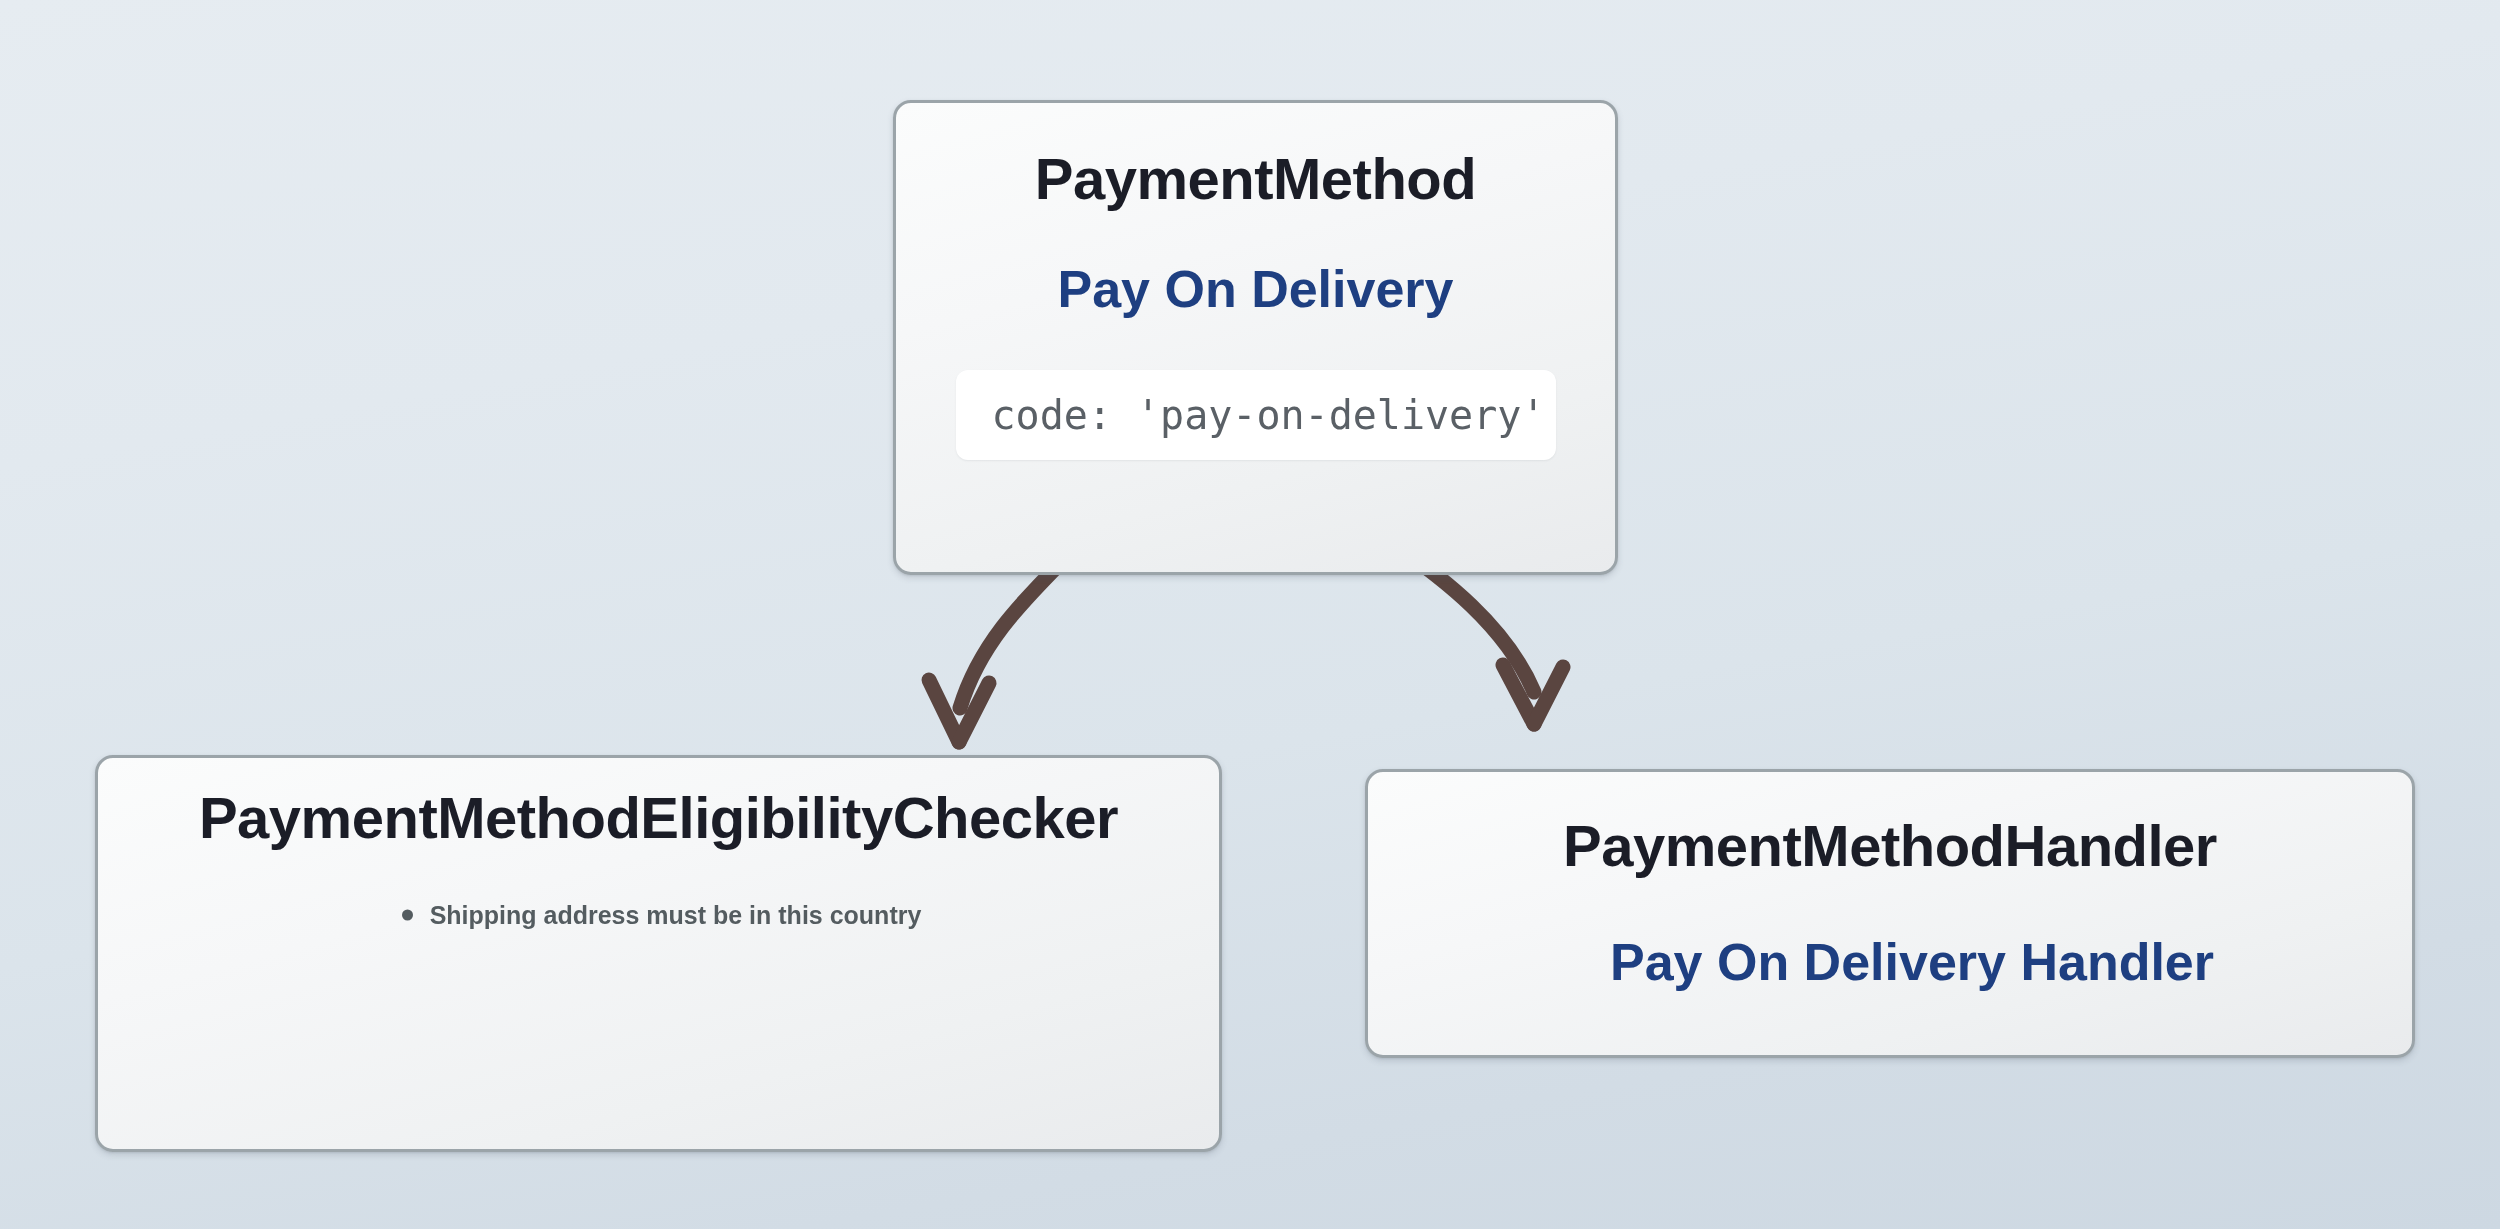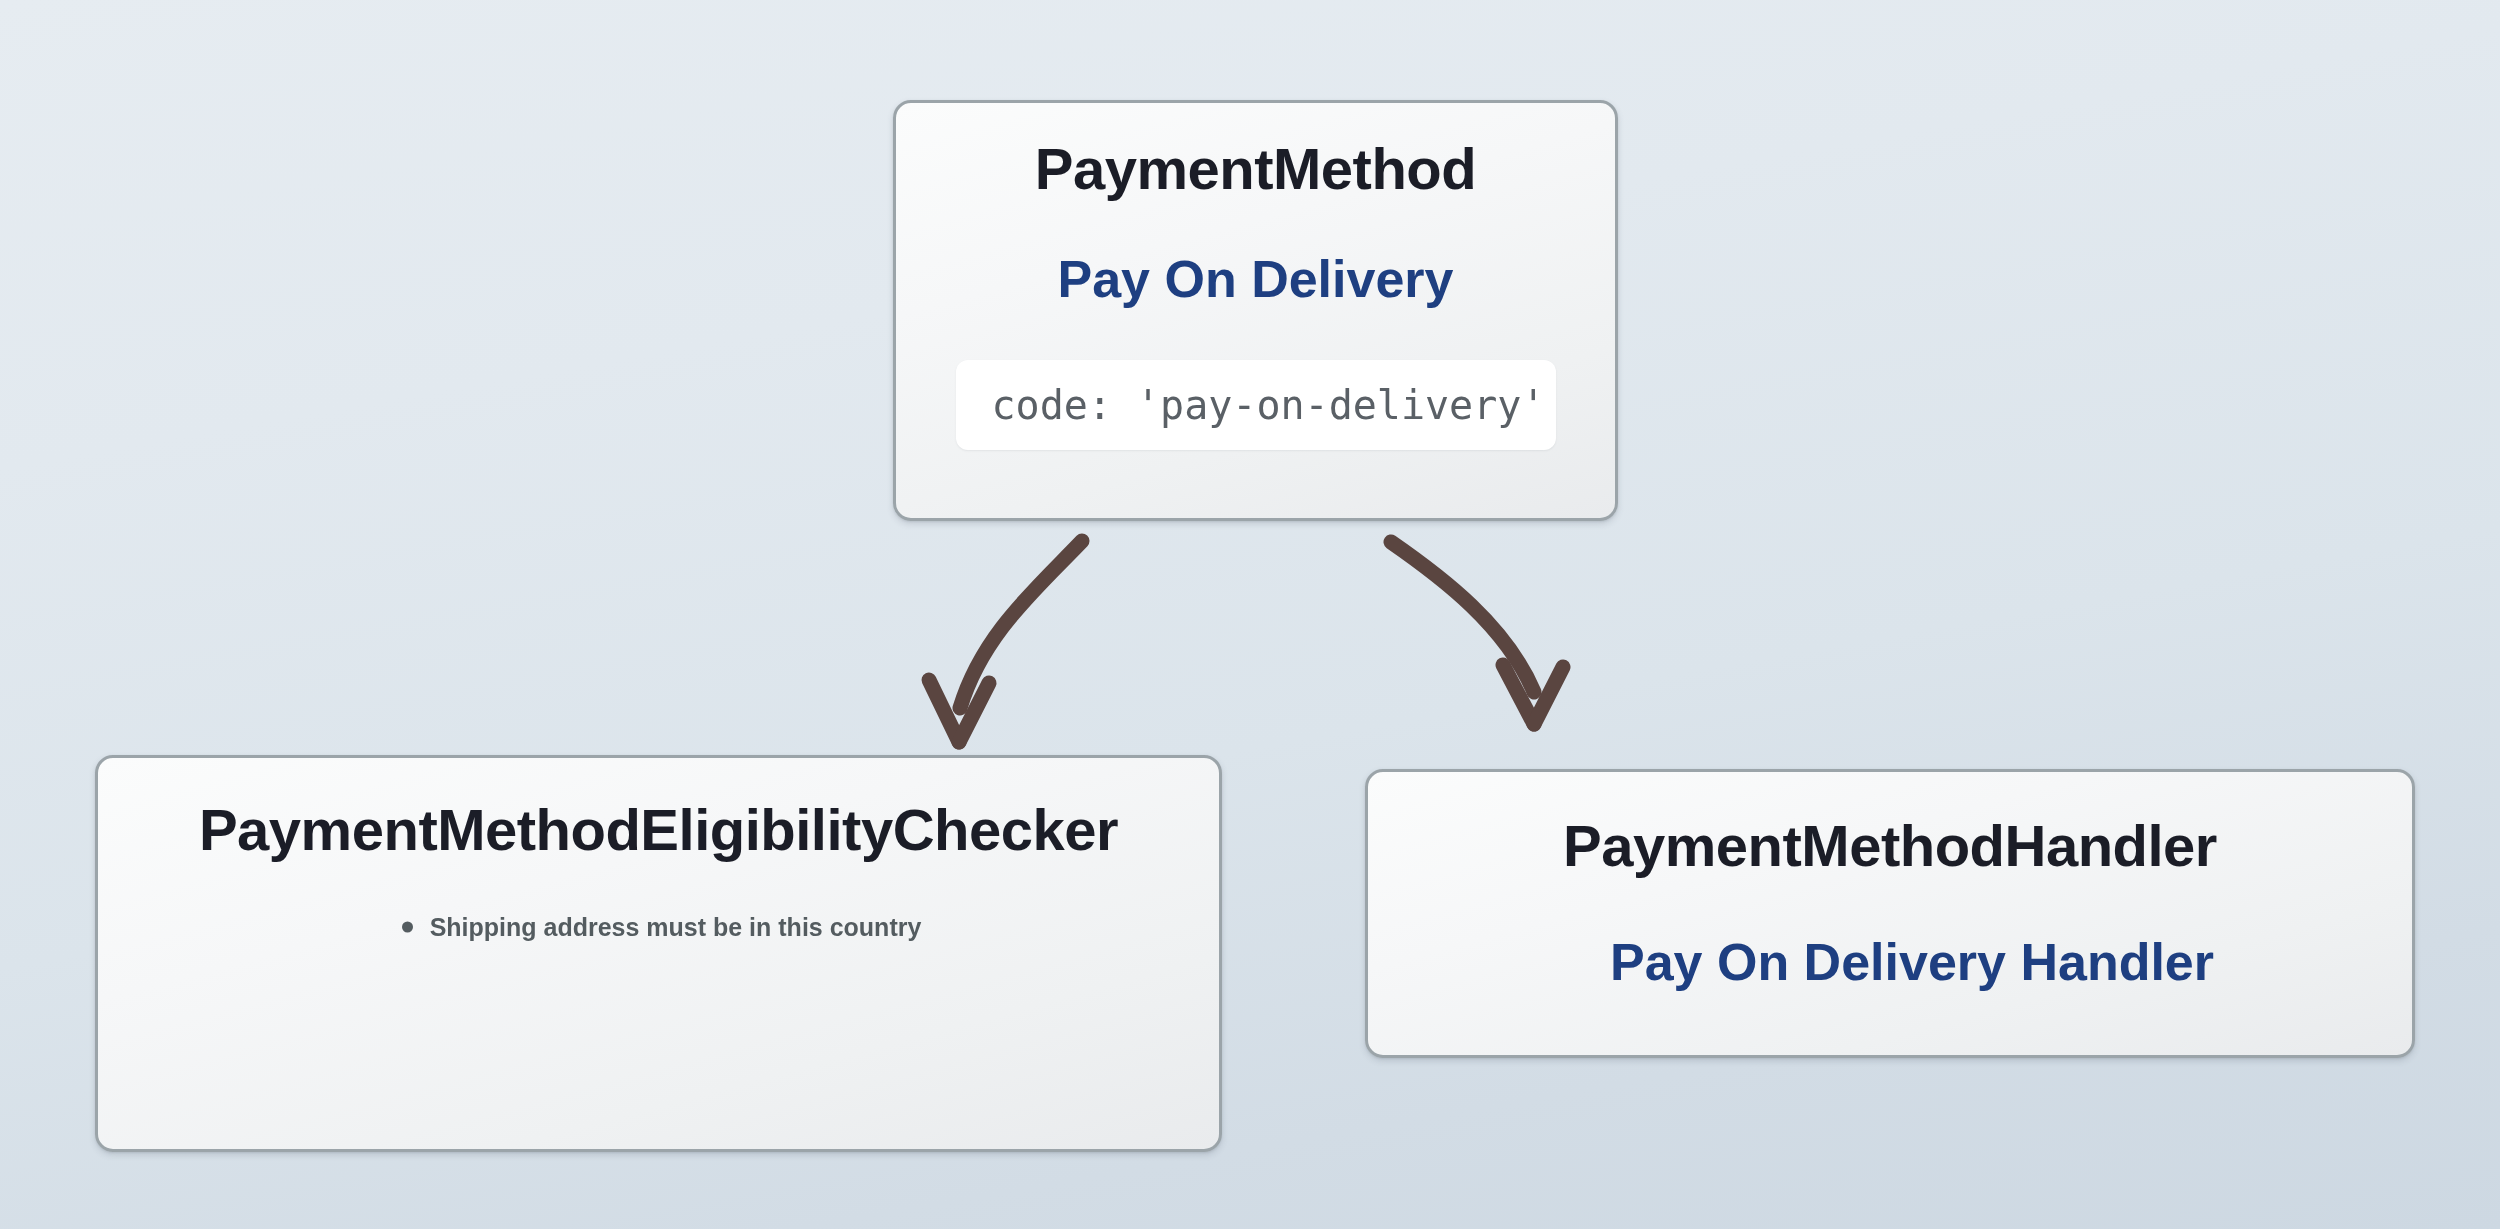--- a/index.html
+++ b/index.html
@@ -94,41 +94,41 @@
     height: 11px;
     border-radius: 50%;
     background: #545c60;
   }
 
   
   #node-payment-method {
     left: 893px;
     top: 100px;
     width: 725px;
-    height: 421px;
-    padding-top: 18px;
+    height: 475px;
+    padding-top: 28px;
   }
   #node-payment-method .node-title { font-size: 58px; margin-top: 18px; }
   #node-payment-method .node-subtitle { font-size: 52px; margin-top: 52px; }
   #node-payment-method .code-chip {
     font-size: 40px;
     margin-top: 54px;
     padding: 22px 36px;
     width: 600px;
     box-sizing: border-box;
   }
 
   #node-eligibility-checker {
     left: 95px;
     top: 755px;
     width: 1127px;
     height: 397px;
     padding-top: 20px;
   }
-  #node-eligibility-checker .node-title { font-size: 58px; margin-top: 22px; }
+  #node-eligibility-checker .node-title { font-size: 58px; margin-top: 10px; }
   #node-eligibility-checker .node-subtitle { font-size: 52px; margin-top: 58px; }
   #node-eligibility-checker .bullet-list { margin-top: 52px; }
   #node-eligibility-checker .bullet-item { font-size: 25px; }
 
   #node-payment-handler {
     left: 1365px;
     top: 769px;
     width: 1050px;
     height: 289px;
     padding-top: 20px;

